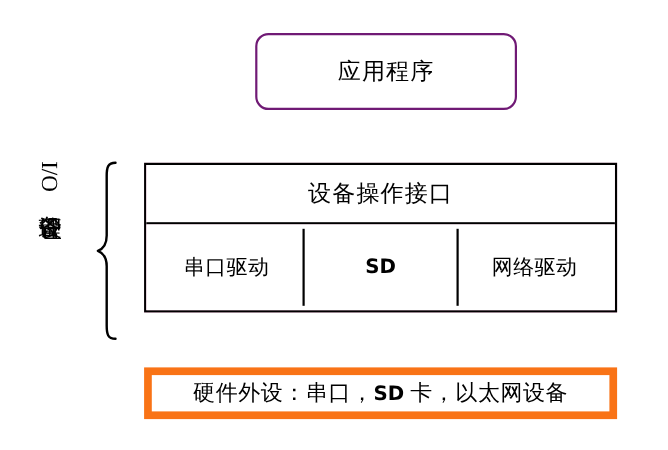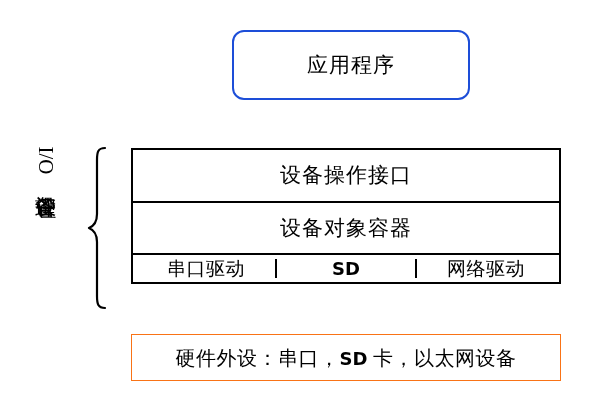--- a/index.html
+++ b/index.html
@@ -19,21 +19,21 @@
   }
 
   
   .app-box {
     position: absolute;
     left: 232px;
     top: 30px;
     width: 238px;
     height: 70px;
     box-sizing: border-box;
-    border: 2px solid #1d4ed8;
+    border: 2px solid #701a75;
     border-radius: 12px;
     background: #ffffff;
     display: flex;
     align-items: center;
     justify-content: center;
   }
   .app-box .label {
     font-size: 21px;
     line-height: 1;
     letter-spacing: 1px;
@@ -134,21 +134,21 @@
   }
 
   
   .hw-box {
     position: absolute;
     left: 131px;
     top: 334px;
     width: 430px;
     height: 47px;
     box-sizing: border-box;
-    border: 1px solid #f97316;
+    border: 7px solid #f97316;
     background: #ffffff;
     display: flex;
     align-items: center;
     justify-content: center;
   }
   .hw-box .label {
     font-size: 20px;
     line-height: 1;
     letter-spacing: 0.5px;
   }
@@ -172,23 +172,20 @@
       <path d="M19 2 C12 2 11 6 11 14 L11 68 C11 76 8 80 3 82 C8 84 11 88 11 96 L11 150 C11 158 12 162 19 162" stroke="#000000" stroke-width="2.2" stroke-linecap="round" stroke-linejoin="round" fill="none"></path>
     </svg>
   </div>
 
   <div class="stack">
 
     <div class="stack-row r1">
       <span class="row-label">设备操作接口</span>
     </div>
 
-    <div class="stack-row r2">
-      <span class="row-label">设备对象容器</span>
-    </div>
 
     <div class="stack-row r3">
       <div class="driver-cells">
 
         <div class="driver-cell">
           <span>串口驱动</span>
         </div>
 
         <div class="driver-cell">
           <span class="latin">SD</span>

